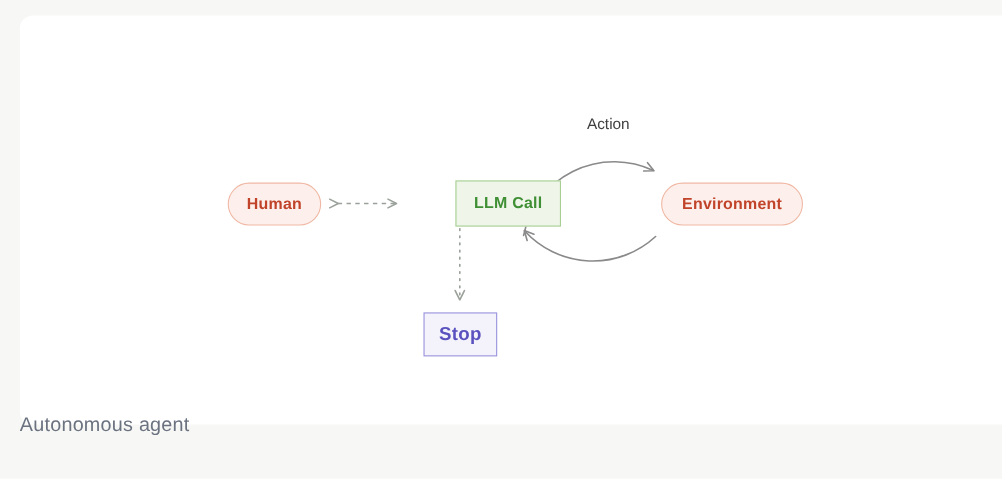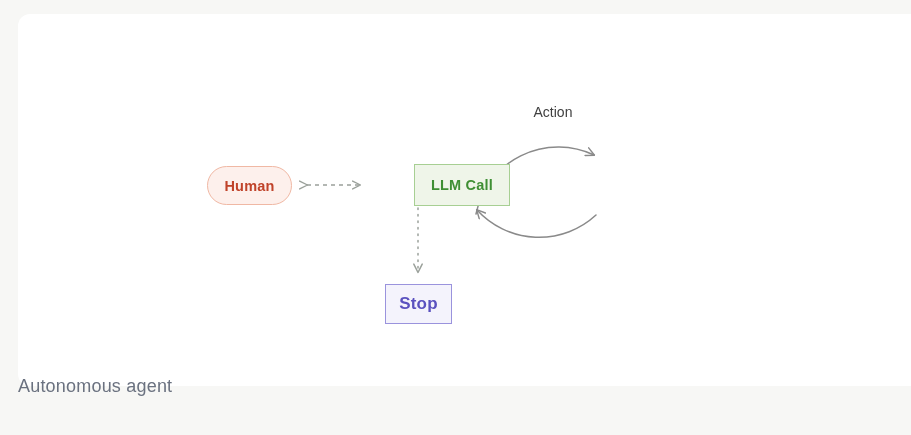--- a/index.html
+++ b/index.html
@@ -159,20 +159,23 @@
   </svg>
 
   <div class="node node-human">
     <span>Human</span>
   </div>
 
   <div class="node node-llm">
     <span>LLM Call</span>
   </div>
 
+  <div class="node node-env">
+    <span>Environment</span>
+  </div>
 
   <div class="node node-stop">
     <span>Stop</span>
   </div>
 
   <div class="edge-label label-action">Action</div>
 
 
 </div>
 

